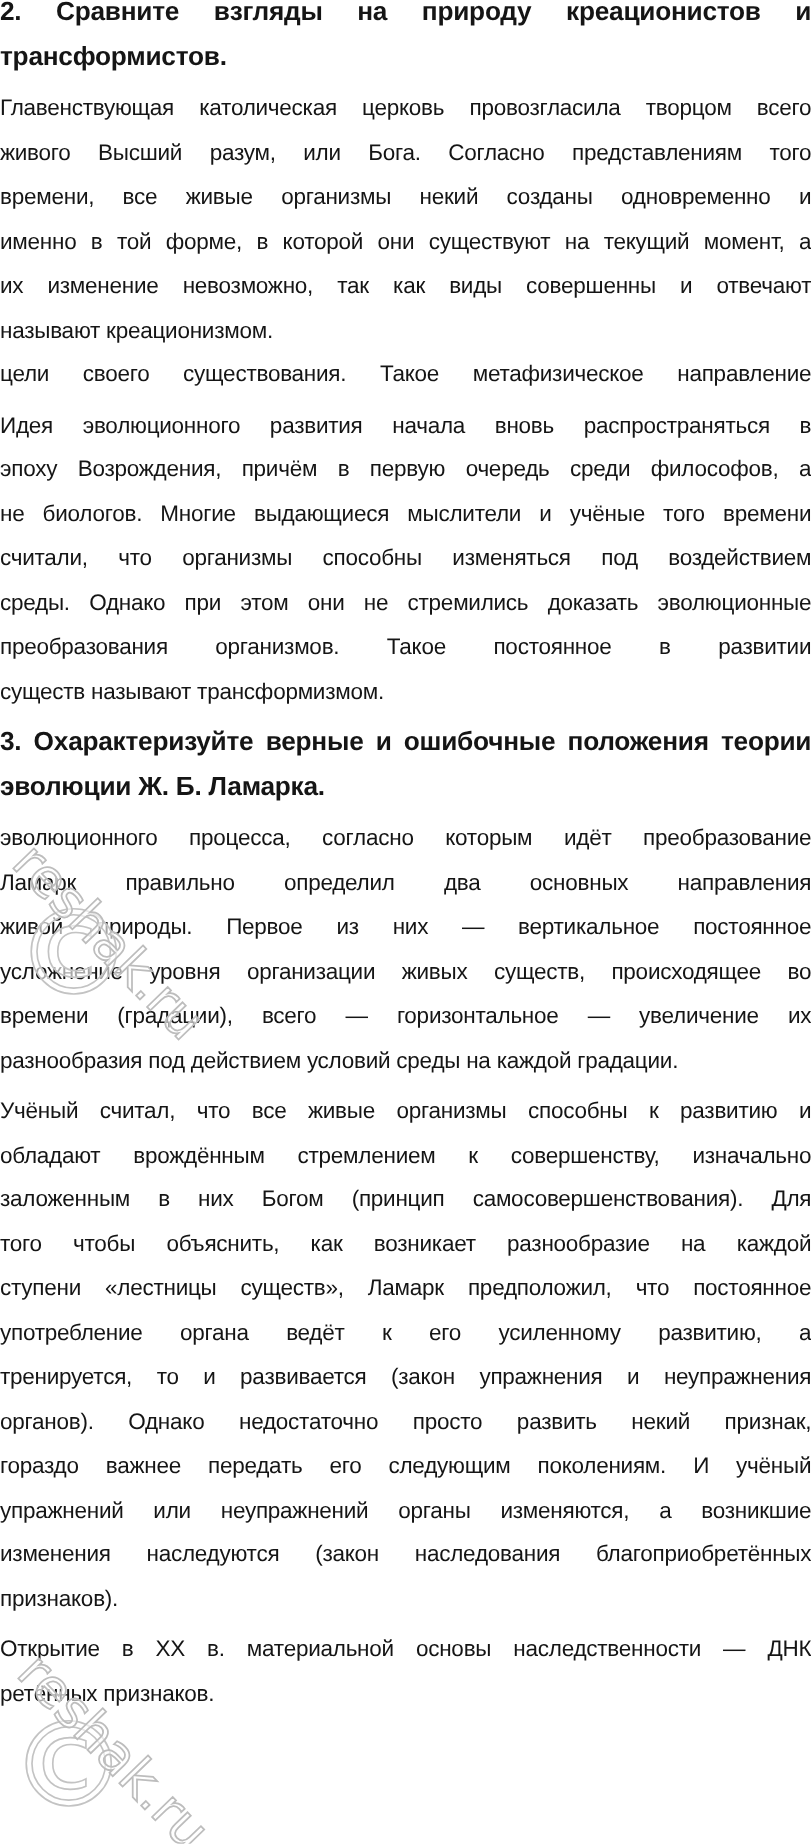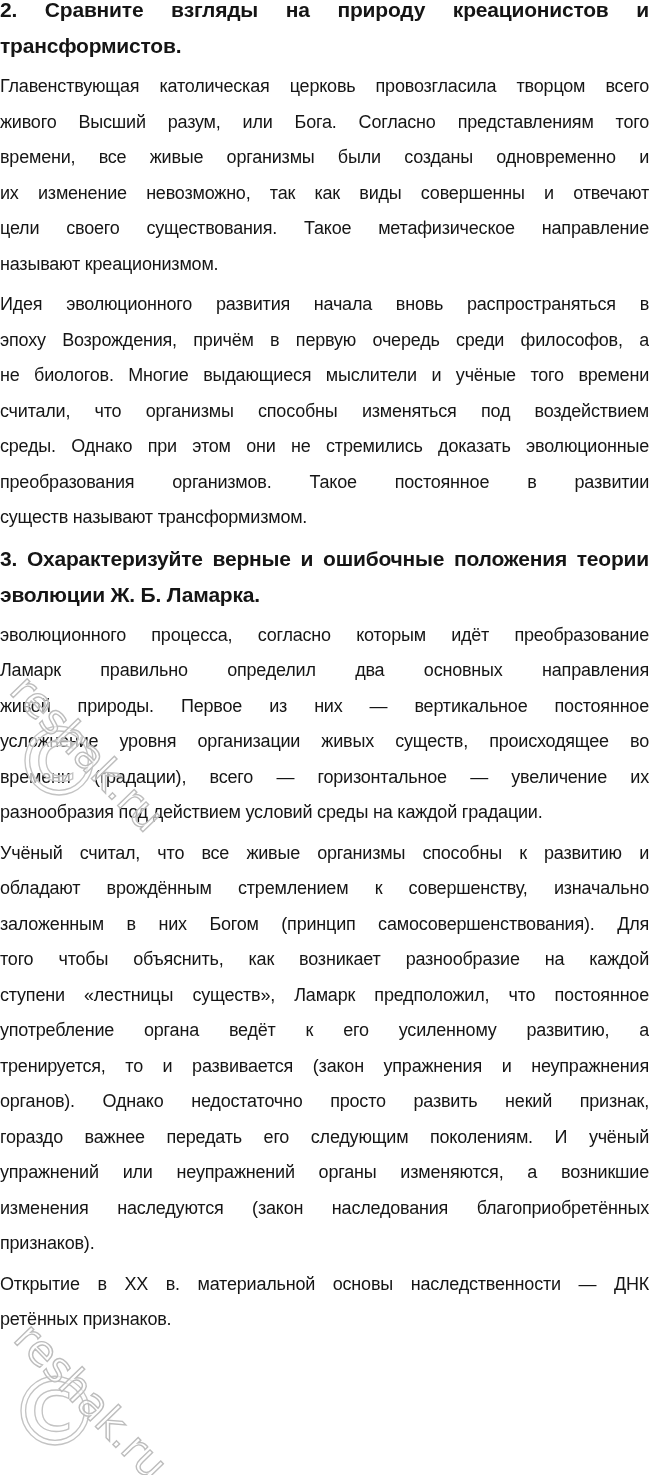--- a/index.html
+++ b/index.html
@@ -66,24 +66,25 @@
 <body>
 
 <main id="doc">
     <section class="block heading">
       <div class="line">2. Сравните взгляды на природу креационистов и</div>
       <div class="line last">трансформистов.</div>
     </section>
     <section class="block paragraph">
       <div class="line">Главенствующая католическая церковь провозгласила творцом всего</div>
       <div class="line">живого Высший разум, или Бога. Согласно представлениям того</div>
-      <div class="line">времени, все живые организмы были созданы одновременно и</div>
+      <div class="line">времени, все живые организмы некий созданы одновременно и</div>
+      <div class="line">именно в той форме, в которой они существуют на текущий момент, а</div>
       <div class="line">их изменение невозможно, так как виды совершенны и отвечают</div>
+      <div class="line last">называют креационизмом.</div>
       <div class="line">цели своего существования. Такое метафизическое направление</div>
-      <div class="line last">называют креационизмом.</div>
     </section>
     <section class="block paragraph">
       <div class="line">Идея эволюционного развития начала вновь распространяться в</div>
       <div class="line">эпоху Возрождения, причём в первую очередь среди философов, а</div>
       <div class="line">не биологов. Многие выдающиеся мыслители и учёные того времени</div>
       <div class="line">считали, что организмы способны изменяться под воздействием</div>
       <div class="line">среды. Однако при этом они не стремились доказать эволюционные</div>
       <div class="line">преобразования организмов. Такое постоянное в развитии</div>
       <div class="line last">существ называют трансформизмом.</div>
     </section>

